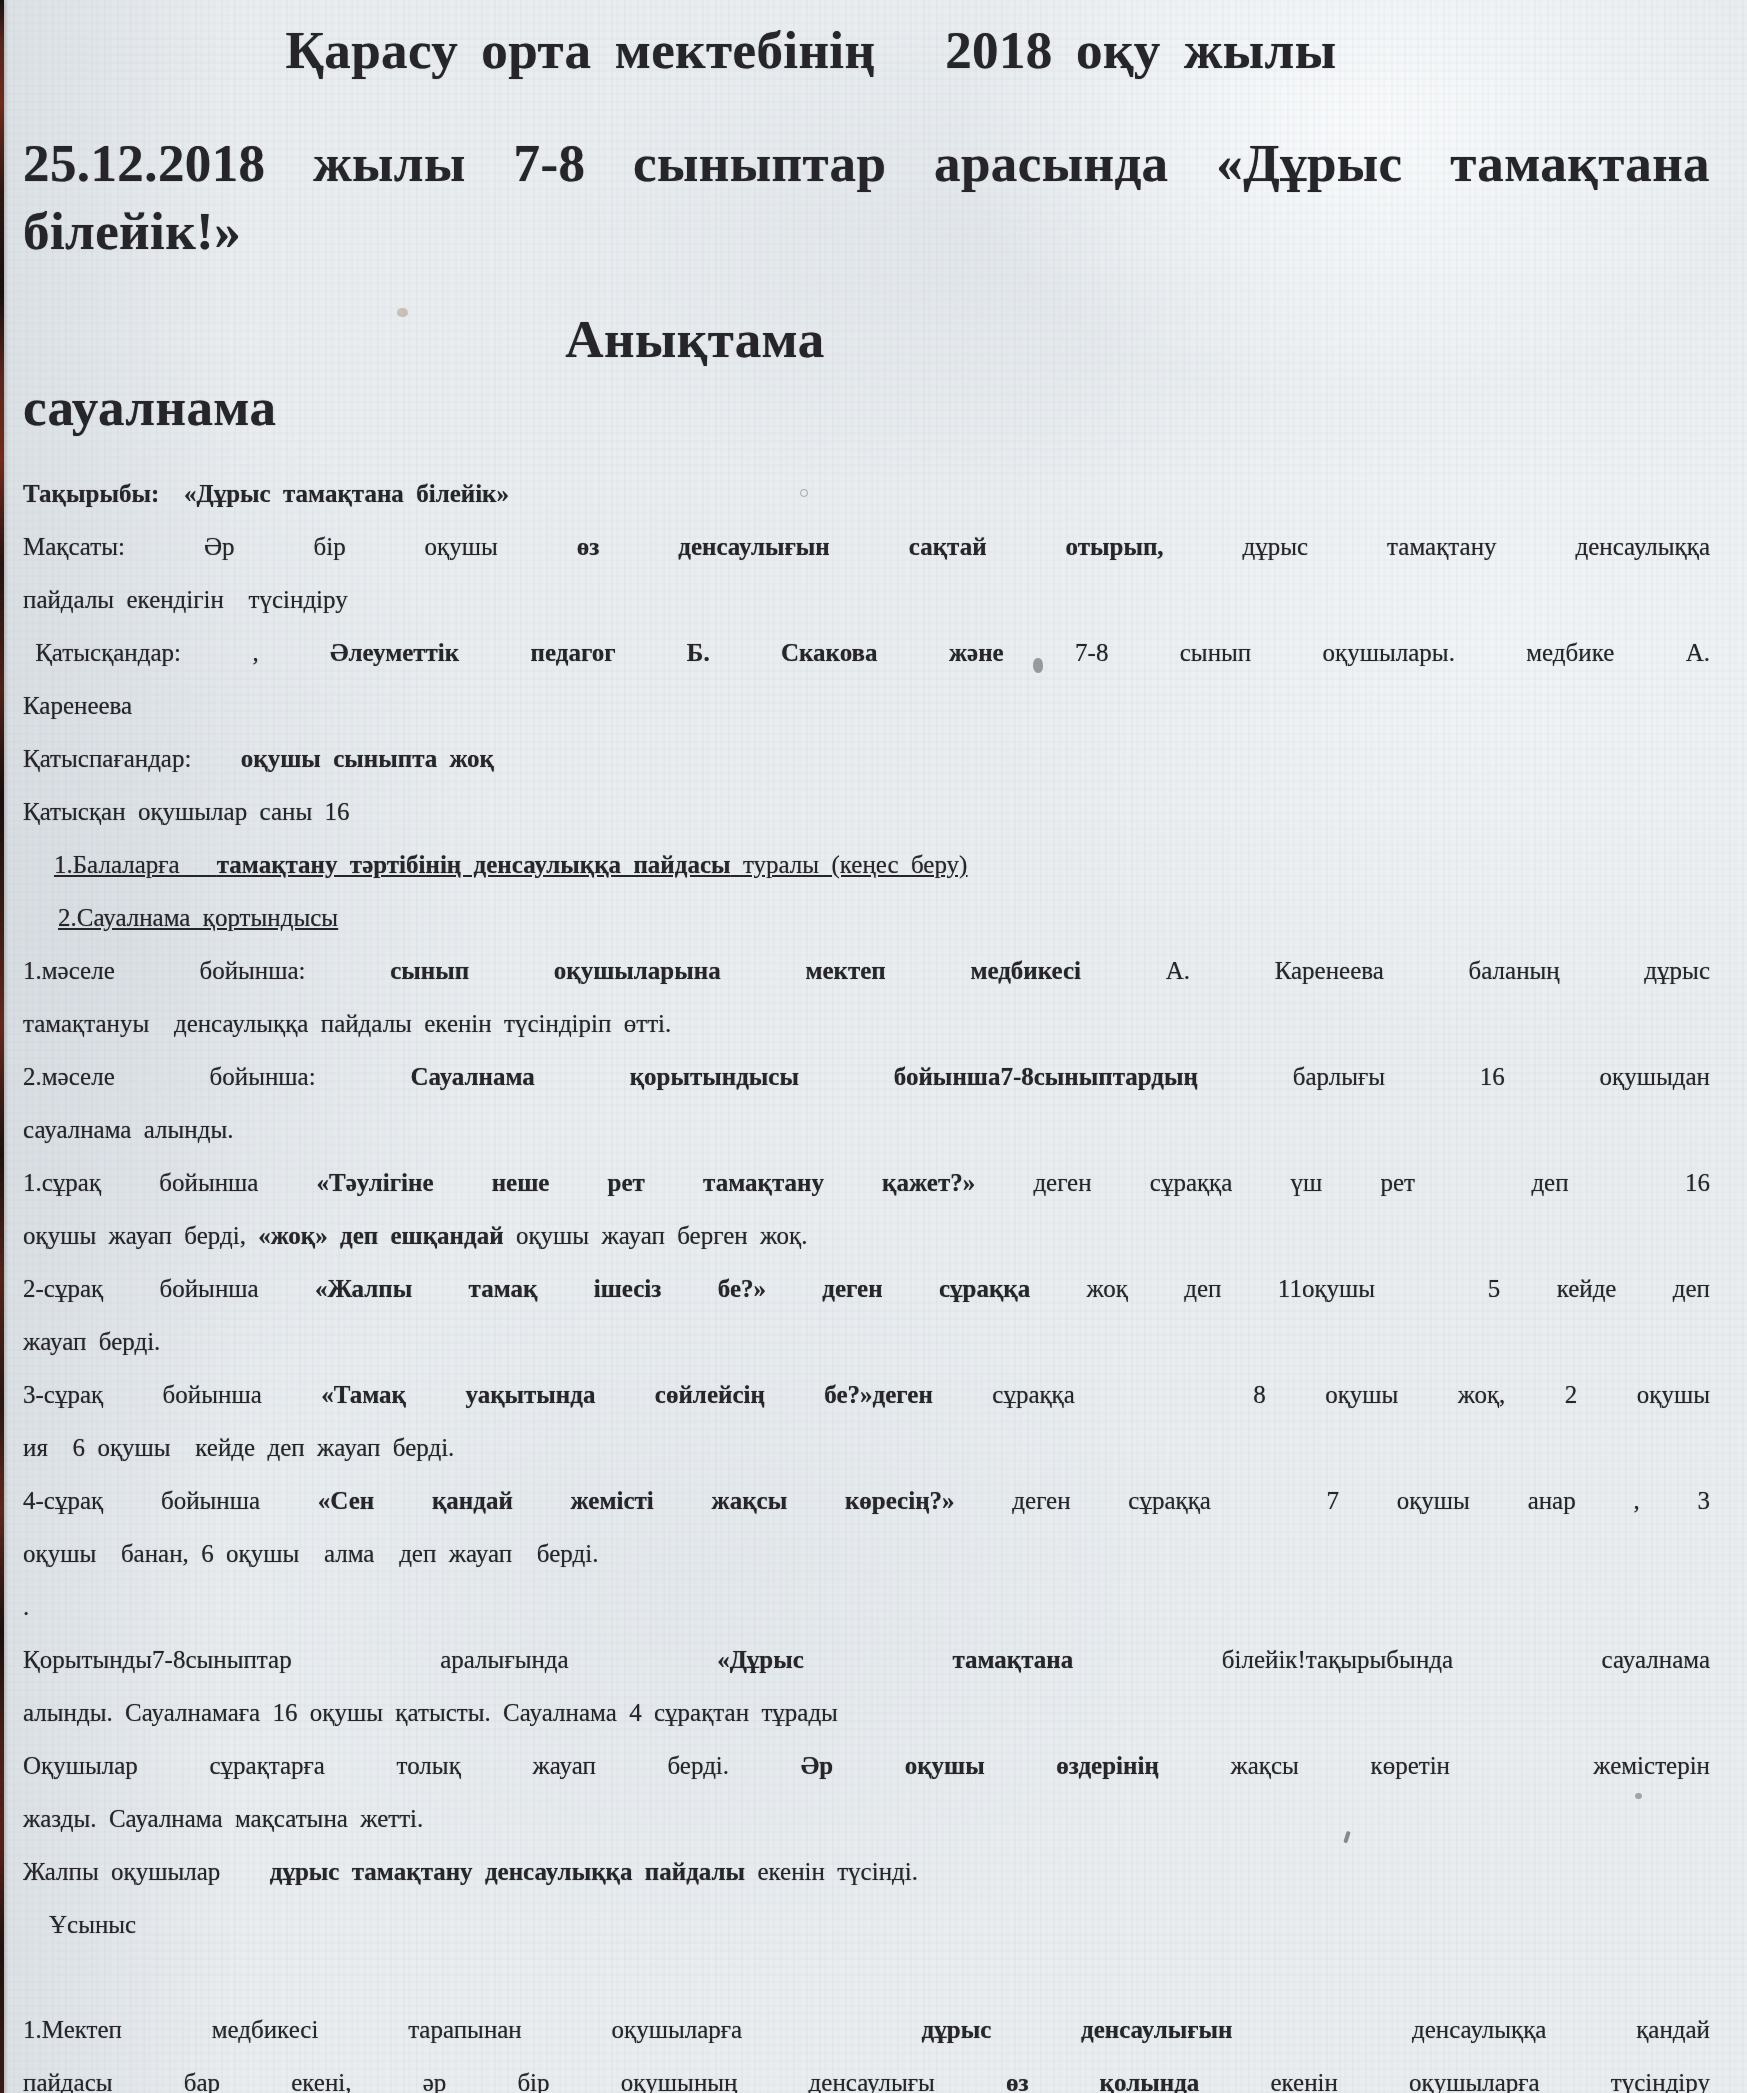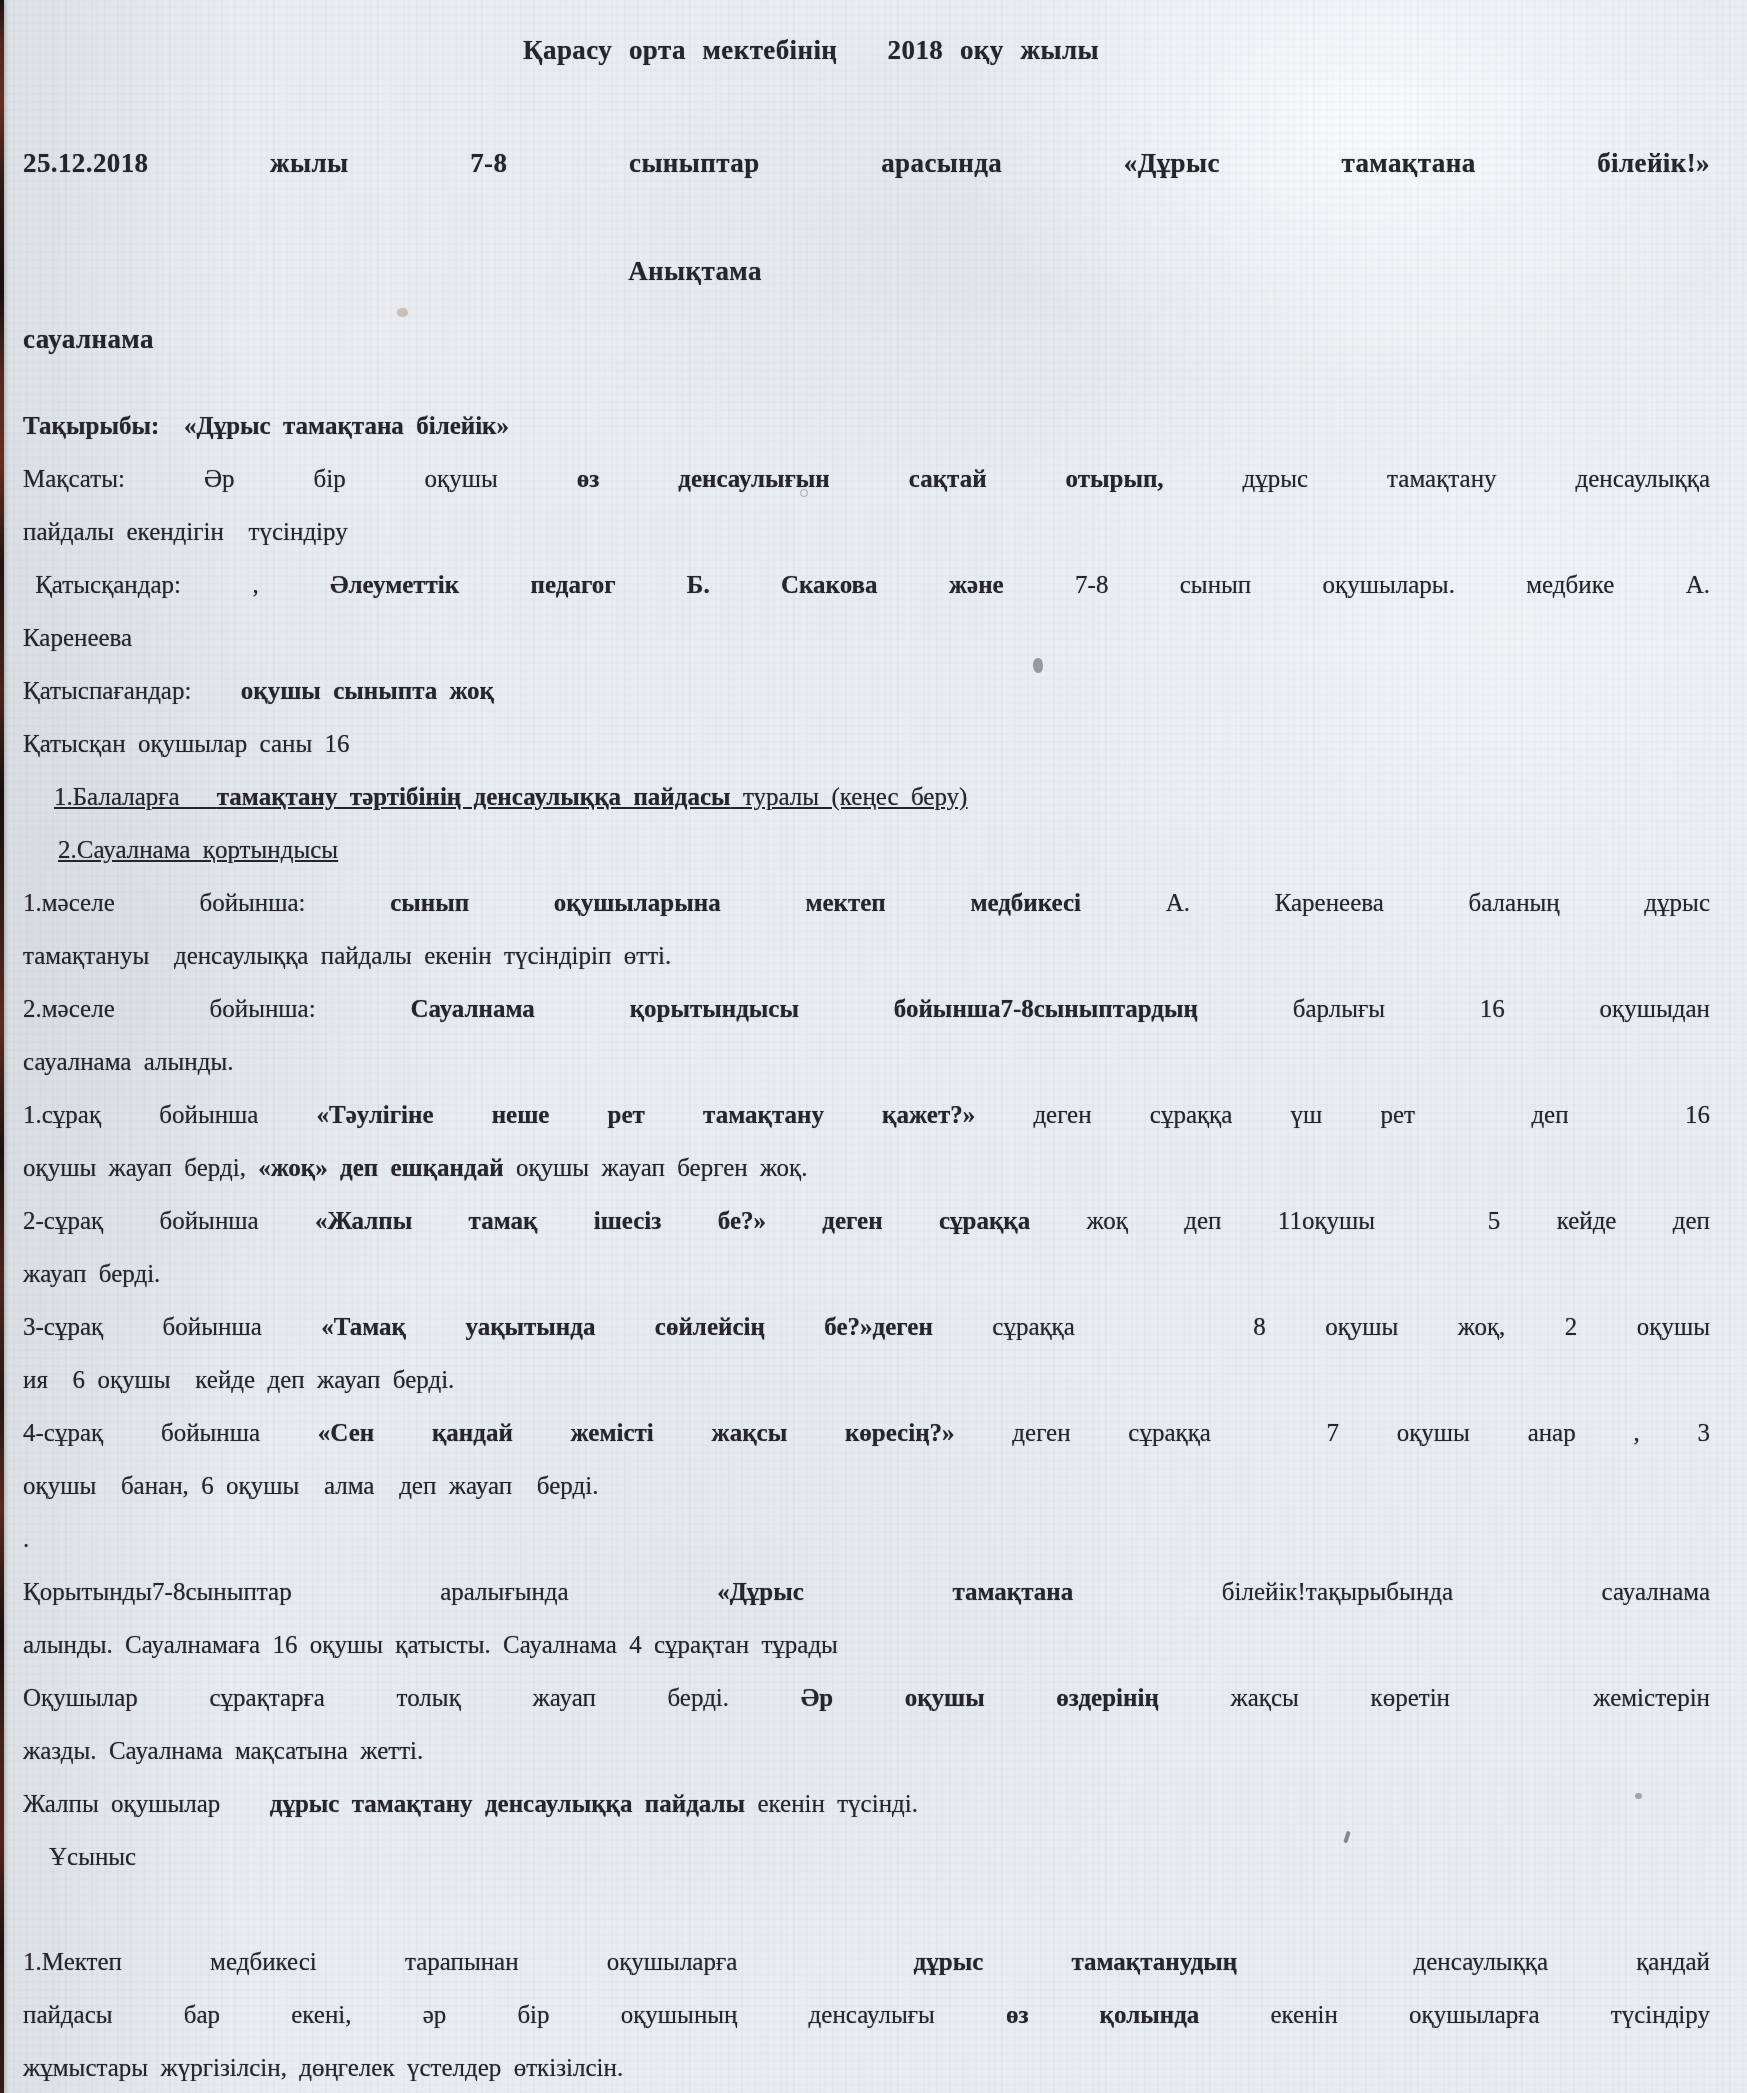--- a/index.html
+++ b/index.html
@@ -39,21 +39,21 @@
     position:absolute;left:0;top:0;width:1748px;box-sizing:border-box;
     padding:15.7px 38px 0 23px;z-index:2;
     color:#26262a;
     text-shadow:0 0 1px rgba(35,35,40,.55);
   }
   .line{
     font-size:25px;line-height:53px;word-spacing:6.1px;
   }
   .line .bold{font-weight:700;}
   .j{text-align:justify;text-align-last:justify;}
-  .h{font-size:27px;line-height:68px;font-weight:700;letter-spacing:0.4px;word-spacing:9.6px;font-family:Liberation Serif, serif;}
+  .h{font-size:53px;line-height:68px;font-weight:700;letter-spacing:0.4px;word-spacing:9.6px;font-family:Liberation Serif, serif;}
   .c1{text-align:center;padding-right:111px;}
   .c3{text-align:center;padding-right:343px;}
   .speck{position:absolute;z-index:2;pointer-events:none;}
   .sp1{left:1033px;top:658px;width:9.6px;height:15px;border-radius:50% 50% 45% 55%;background:rgba(72,72,78,.5);}
   .sp2{left:800px;top:489px;width:7.9px;height:7.9px;border-radius:50%;border:1.7px solid rgba(86,86,92,.45);box-sizing:border-box;}
   .sp3{left:1635px;top:1793px;width:7px;height:6.1px;border-radius:50%;background:rgba(92,92,98,.5);}
   .sp4{left:397px;top:308px;width:10.5px;height:8.7px;border-radius:50%;background:rgba(168,140,118,.45);}
   .sp5{left:1345px;top:1831px;width:3.5px;height:12.2px;transform:rotate(18deg);border-radius:1.7px;background:rgba(55,55,60,.55);}
 </style>
 </head>
@@ -87,21 +87,21 @@
       <div class="line"><span class="seg">ия &nbsp;6 оқушы &nbsp;кейде деп жауап берді.</span></div>
       <div class="line j"><span class="seg">4-сұрақ бойынша </span><span class="seg bold">«Сен қандай жемісті жақсы көресің?»</span><span class="seg"> деген сұраққа &nbsp;7 оқушы анар&nbsp;,&nbsp;3</span></div>
       <div class="line"><span class="seg">оқушы &nbsp;банан, 6&nbsp;оқушы &nbsp;алма &nbsp;деп&nbsp;жауап &nbsp;берді.</span></div>
       <div class="line"><span class="seg">.</span></div>
       <div class="line j"><span class="seg">Қорытынды7-8сыныптар аралығында </span><span class="seg bold">«Дұрыс тамақтана</span><span class="seg"> білейік!тақырыбында сауалнама</span></div>
       <div class="line"><span class="seg">алынды. Сауалнамаға 16 оқушы қатысты. Сауалнама 4&nbsp;сұрақтан тұрады</span></div>
       <div class="line j"><span class="seg">Оқушылар сұрақтарға толық жауап берді. </span><span class="seg bold">Әр оқушы өздерінің</span><span class="seg"> жақсы көретін &nbsp;жемістерін</span></div>
       <div class="line"><span class="seg">жазды. Сауалнама мақсатына жетті.</span></div>
       <div class="line"><span class="seg">Жалпы оқушылар &nbsp;&nbsp;&nbsp;</span><span class="seg bold">дұрыс тамақтану денсаулыққа пайдалы</span><span class="seg"> екенін түсінді.</span></div>
       <div class="line" style="padding-left: 26px;"><span class="seg">Ұсыныс</span></div>
-      <div class="line j" style="margin-top: 52px;"><span class="seg">1.Мектеп медбикесі тарапынан оқушыларға &nbsp;</span><span class="seg bold">дұрыс тамақтанудың</span><span class="seg"> &nbsp;денсаулыққа қандай</span></div>
+      <div class="line j" style="margin-top: 52px;"><span class="seg">1.Мектеп медбикесі тарапынан оқушыларға &nbsp;</span><span class="seg bold">дұрыс денсаулығын</span><span class="seg"> &nbsp;денсаулыққа қандай</span></div>
       <div class="line j"><span class="seg">пайдасы бар екені, әр&nbsp;бір оқушының денсаулығы </span><span class="seg bold">өз қолында</span><span class="seg"> екенін оқушыларға түсіндіру</span></div>
       <div class="line"><span class="seg">жұмыстары жүргізілсін, дөңгелек үстелдер өткізілсін.</span></div>
     </div>
   <div class="speck sp1"></div>
   <div class="speck sp2"></div>
   <div class="speck sp3"></div>
   <div class="speck sp4"></div>
   <div class="speck sp5"></div>
 </div>
 

